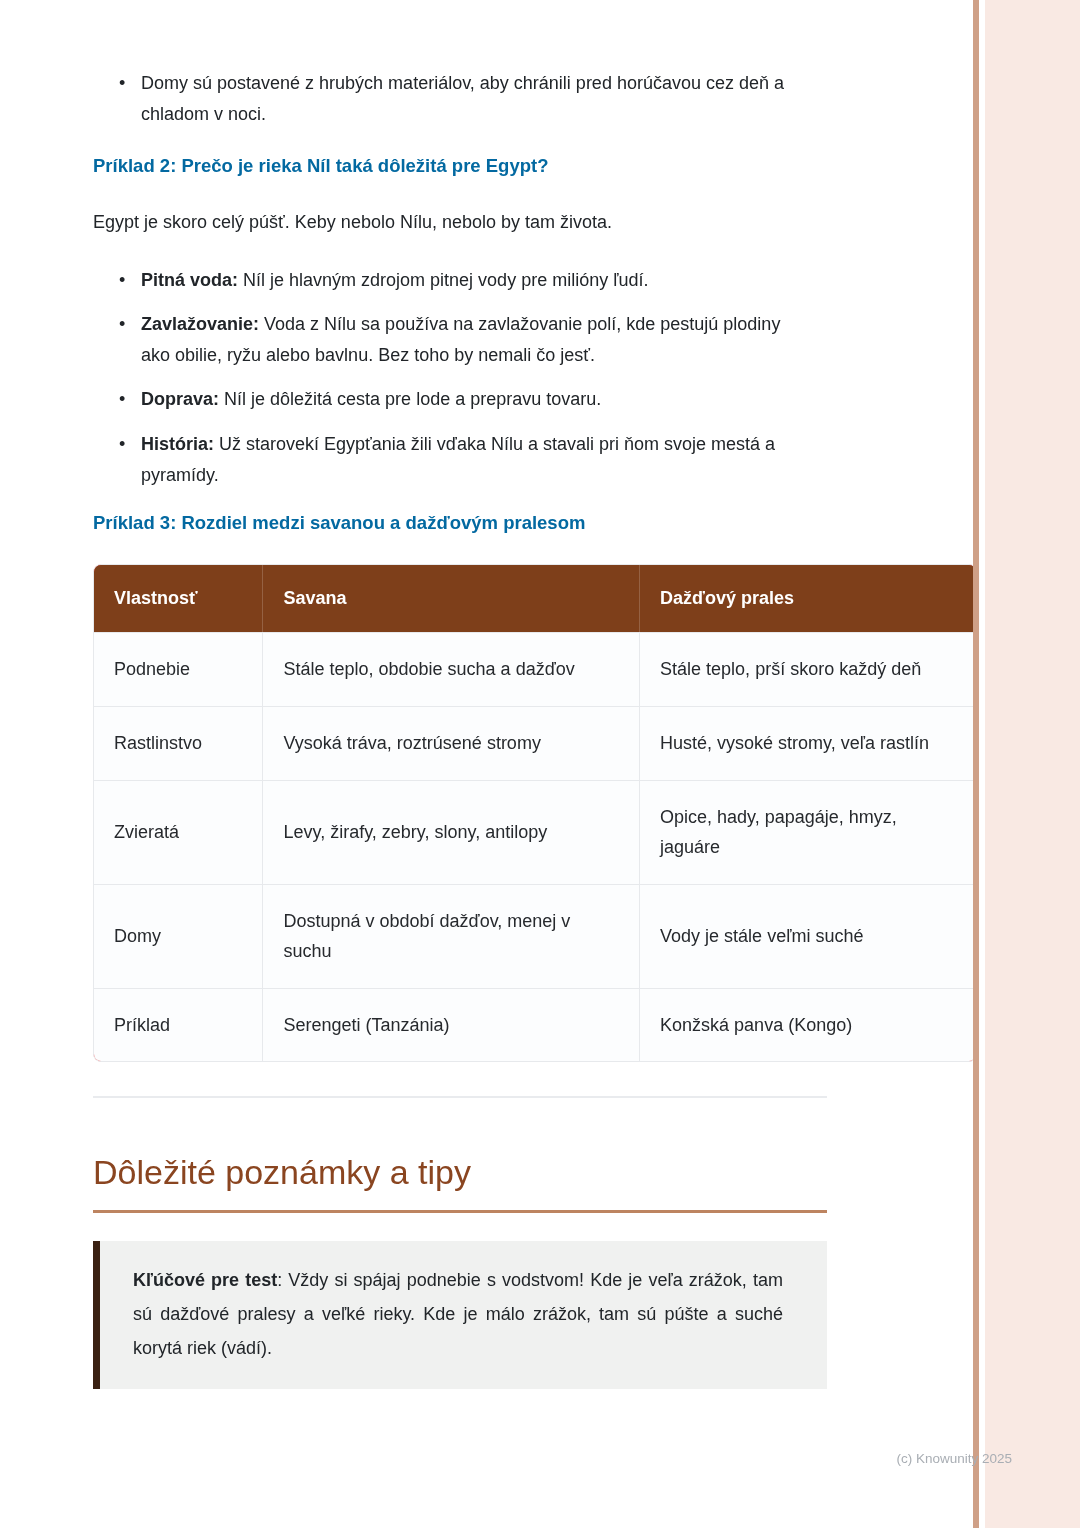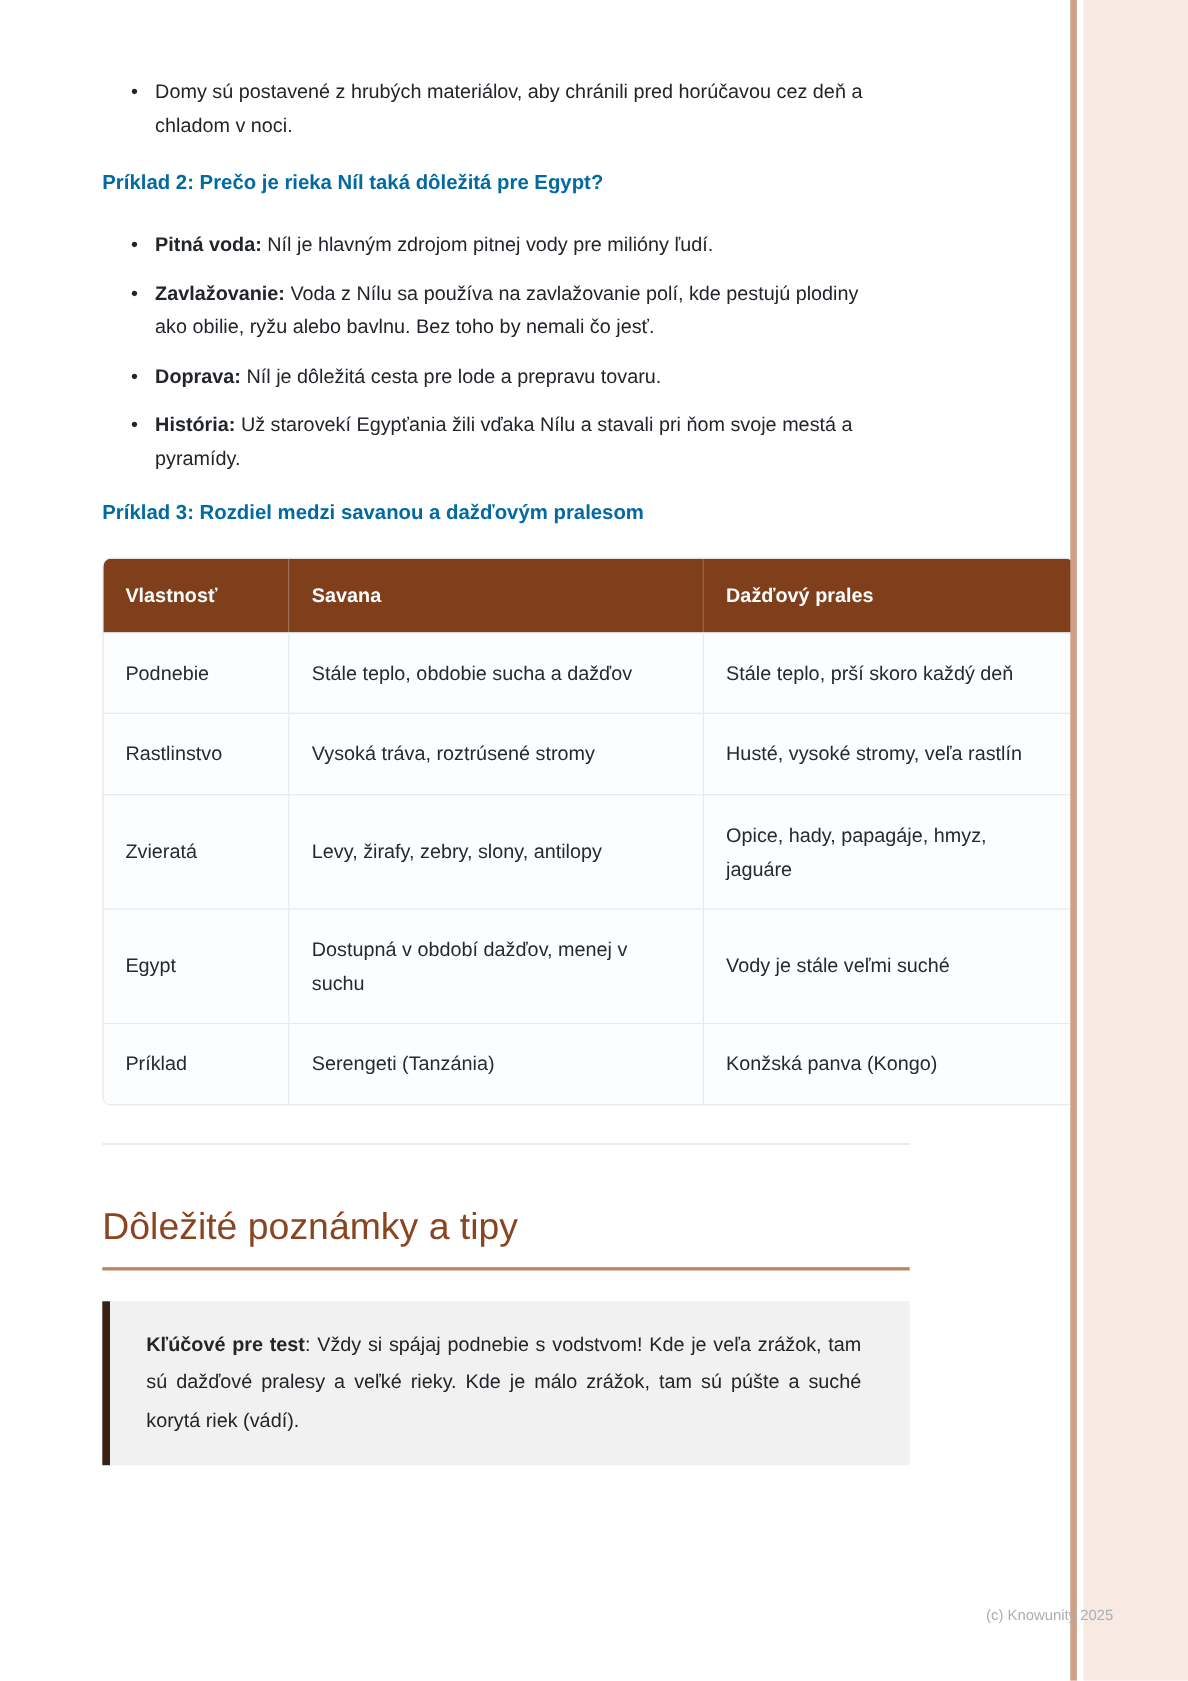--- a/index.html
+++ b/index.html
@@ -50,21 +50,21 @@
     line-height: 1.7;
     margin: 0 0 27px 0;
   }
 
   .table-wrap {
     margin-top: 10px;
     width: 884px;
     border: 1px solid #e7e9ec;
     border-radius: 8px;
     overflow: hidden;
-    background: #e5e5e5;
+    background: #ef4444;
   }
   table.compare {
     border-collapse: separate;
     border-spacing: 0;
     width: 100%;
     table-layout: fixed;
     font-size: 18px;
   }
   table.compare th {
     background: #7e3f1a;
@@ -124,21 +124,21 @@
   .page-edge-line {
     position: absolute;
     top: 0; right: 101px;
     width: 6px; height: 100%;
     background: #cfa087;
     z-index: 1;
   }
 
   .footer-credit {
     position: absolute;
-    right: 68px; bottom: 52px;
+    right: 68px; bottom: 62px;
     font-size: 13.5px;
     color: #a9aeb4;
     z-index: 3;
   }
 
   strong.inline-label { font-weight: 700; }
 </style>
 </head>
 <body>
 
@@ -148,20 +148,21 @@
 <div class="content">
 
   <ul class="bullets intro">
     <li>
       <span>Domy sú postavené z hrubých materiálov, aby chránili pred horúčavou cez deň a chladom v noci.</span>
     </li>
   </ul>
 
   <h3 class="sub">Príklad 2: Prečo je rieka Níl taká dôležitá pre Egypt?</h3>
 
+  <p class="lead">Egypt je skoro celý púšť. Keby nebolo Nílu, nebolo by tam života.</p>
 
   <ul class="bullets nile">
     <li>
       <strong class="inline-label">Pitná voda:</strong><span> Níl je hlavným zdrojom pitnej vody pre milióny ľudí.</span>
     </li>
     <li>
       <strong class="inline-label">Zavlažovanie:</strong><span> Voda z Nílu sa používa na zavlažovanie polí, kde pestujú plodiny ako obilie, ryžu alebo bavlnu. Bez toho by nemali čo jesť.</span>
     </li>
     <li>
       <strong class="inline-label">Doprava:</strong><span> Níl je dôležitá cesta pre lode a prepravu tovaru.</span>
@@ -197,21 +198,21 @@
           <td>Rastlinstvo</td>
           <td>Vysoká tráva, roztrúsené stromy</td>
           <td>Husté, vysoké stromy, veľa rastlín</td>
         </tr>
         <tr>
           <td>Zvieratá</td>
           <td>Levy, žirafy, zebry, slony, antilopy</td>
           <td>Opice, hady, papagáje, hmyz, jaguáre</td>
         </tr>
         <tr>
-          <td>Egypt</td>
+          <td>Domy</td>
           <td>Dostupná v období dažďov, menej v suchu</td>
           <td>Vody je stále veľmi suché</td>
         </tr>
         <tr>
           <td>Príklad</td>
           <td>Serengeti (Tanzánia)</td>
           <td>Konžská panva (Kongo)</td>
         </tr>
       </tbody>
     </table>

